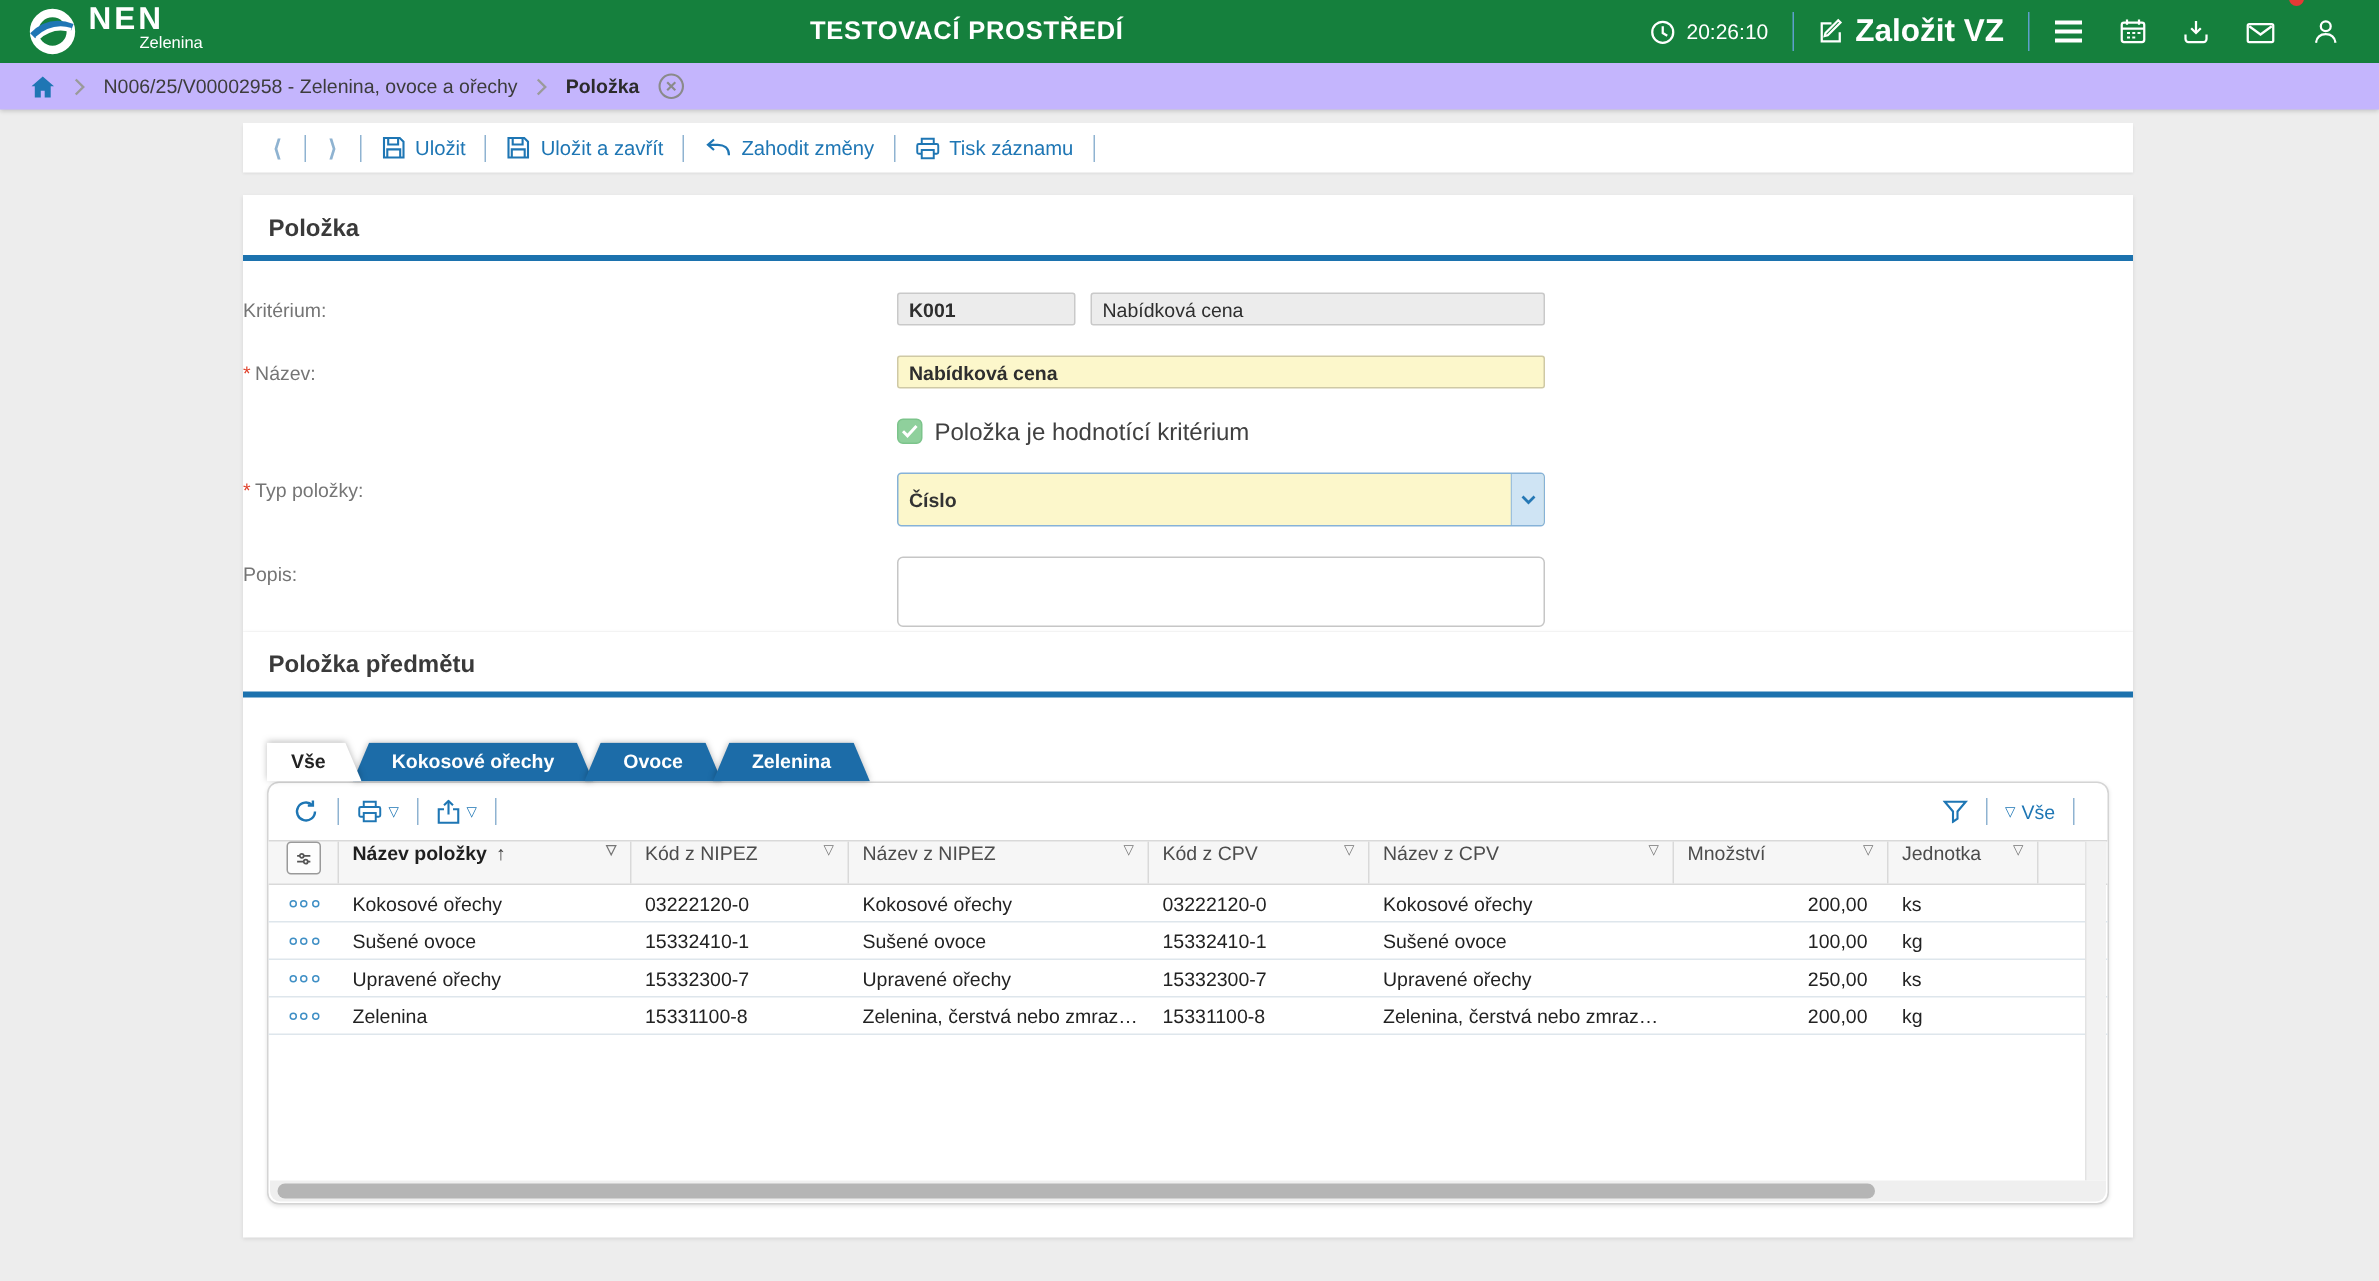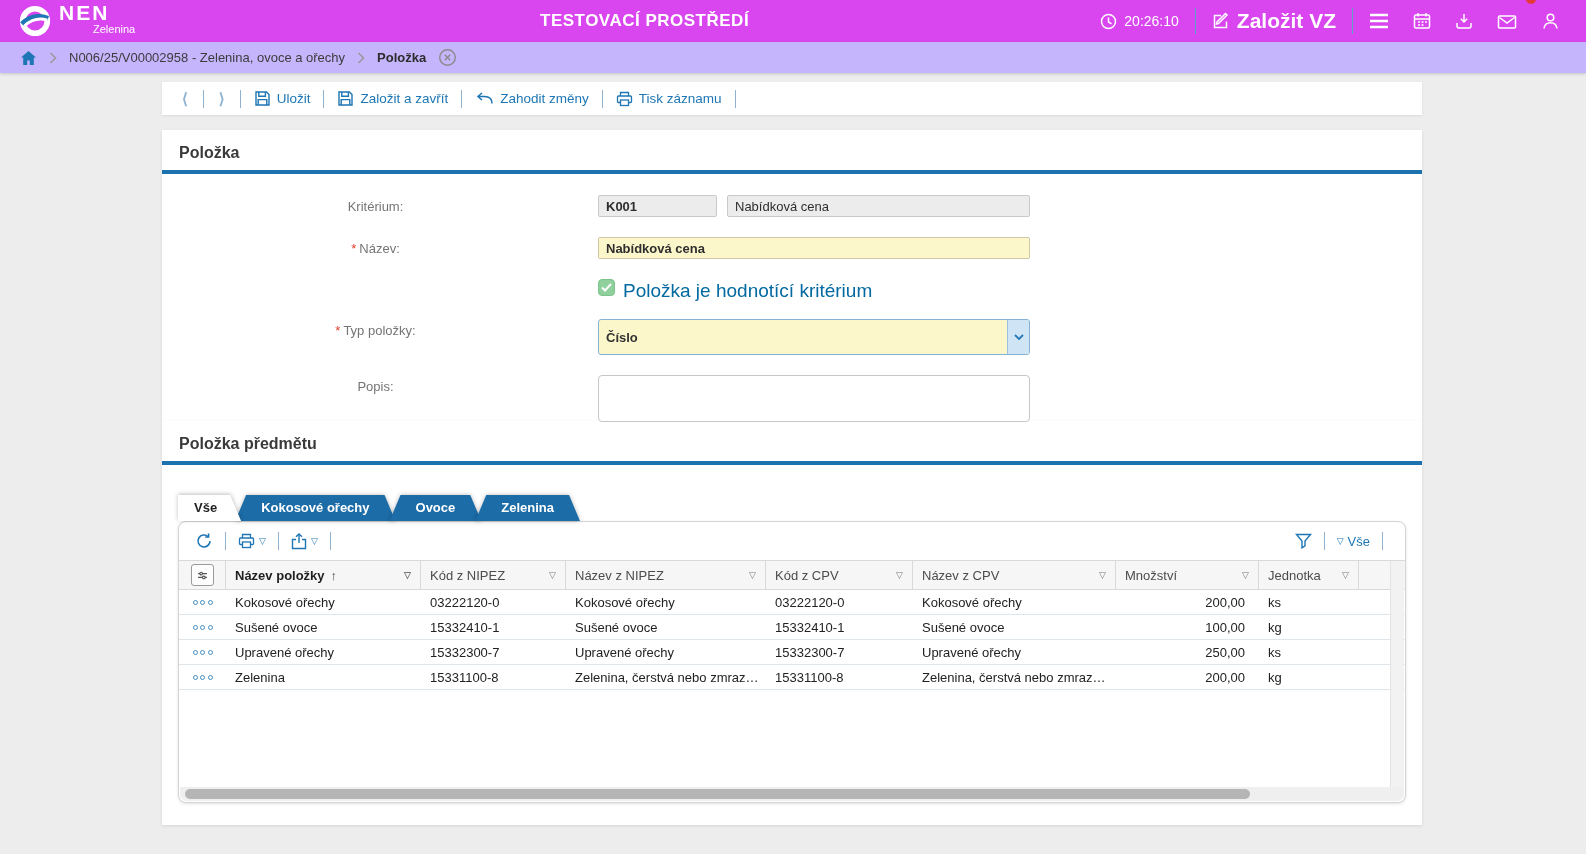--- a/index.html
+++ b/index.html
@@ -1,21 +1,21 @@
 <!DOCTYPE html>
 <html><head>
 <meta charset="utf-8">
 <style>
   * { margin:0; padding:0; box-sizing:border-box; }
   html,body { width:1586px; height:854px; overflow:hidden; }
   body { font-family:"Liberation Sans", sans-serif; background:#ededed; font-size:13px; color:#333; }
   svg.i { display:inline-block; vertical-align:middle; }
 
   
-  .topbar { height:42px; background:#d946ef; position:relative; display:flex; align-items:center; color:#fff; }
+  .topbar { height:42px; background:#15803d; position:relative; display:flex; align-items:center; color:#fff; }
   .logo { display:flex; align-items:center; padding-left:18px; gap:7px; }
   .logo-nen { font-size:21px; font-weight:bold; letter-spacing:2px; line-height:18px; }
   .logo-sub { display:block; font-size:11px; font-weight:normal; letter-spacing:0; margin:-2px 0 0 34px; }
   .env-title { position:absolute; left:540px; top:0; line-height:42px; font-size:17px; font-weight:bold; letter-spacing:.5px; }
   .topbar-right { margin-left:auto; display:flex; align-items:center; gap:0; padding-right:14px; }
   .tb-item { display:flex; align-items:center; gap:7px; padding:0 12px; height:42px; cursor:pointer; }
   .tb-time { font-size:14px; }
   .tb-vdiv { width:1px; height:26px; background:#5e9fcc; margin:0 4px; }
   .tb-create { font-size:21px; font-weight:bold; }
   .mail-wrap { position:relative; }
@@ -37,32 +37,32 @@
 
   .panel { background:#fff; box-shadow:0 1px 3px rgba(0,0,0,.10); }
   .panel1 { margin-top:15px; height:291px; }
   .panel2 { margin-top:0; height:404px; }
   .sect-title { padding:14px 0 0 17px; font-size:16px; font-weight:bold; color:#3a3a3a; }
   .sect-line { height:4px; background:#1c72ae; margin-top:8px; }
 
   
   .form { padding-top:21px; }
   .frow { display:flex; margin-bottom:20px; }
-  .flabel { width:436px; text-align:center; padding-right:9px; color:#757575; font-size:13px; padding-top:4px; white-space:nowrap; }
+  .flabel { width:436px; text-align:left; padding-right:9px; color:#757575; font-size:13px; padding-top:4px; white-space:nowrap; }
   .req::before { content:"*"; color:#e0402a; margin-right:3px; }
   .field { height:22px; border:1px solid #c9c9c9; background:#ececec; border-radius:2px; font-size:13px;
            padding:3px 7px; color:#2e2e2e; }
   .f-code { width:119px; margin-right:10px; font-weight:bold; }
   .f-name { width:303px; }
   .f-yellow { background:#fcf7cb; border-color:#cfc9a5; width:432px; font-weight:bold; }
   .chk-row { margin-bottom:17px; }
   .chk-row .flabel { visibility:hidden; }
   .checkbox { width:17px; height:17px; border-radius:4px; background:#8fd09c; border:1px solid #7cc48b;
               display:inline-flex; align-items:center; justify-content:center; cursor:pointer; }
-  .chk-label { margin-left:8px; color:#0369a1; font-size:19px; padding-top:1px; }
+  .chk-label { margin-left:8px; color:#404040; font-size:16px; padding-top:1px; }
   .select { width:432px; height:36px; border:1px solid #86b2d8; background:#fcf7cb; border-radius:3px;
             display:flex; align-items:center; font-weight:bold; padding-left:7px; cursor:pointer; position:relative; }
   .select-btn { position:absolute; right:0; top:0; bottom:0; width:22px; background:#cfe4f4; border-left:1px solid #9cc0de;
                 border-radius:0 2px 2px 0; display:flex; align-items:center; justify-content:center; color:#2578b5; }
   .textarea { width:432px; height:47px; border:1px solid #c6c6c6; border-radius:4px; background:#fff; }
 
   
   .tabs { display:flex; align-items:flex-end; margin:30px 0 0 16px; height:26px; position:relative; z-index:3; }
   .tab-outer { filter:drop-shadow(0 0 2px rgba(0,0,0,.28)); margin-right:-6px; }
   .tab { display:block; height:26px; line-height:26px; font-weight:bold; font-size:13px; color:#fff; background:#1c6ca8;
@@ -72,21 +72,21 @@
 
   
   .grid { margin:0 16px; height:282px; border:1px solid #d4d4d4; border-radius:8px; background:#fff; position:relative;
           box-shadow:0 1px 3px rgba(0,0,0,.12); }
   .grid-toolbar { height:38px; display:flex; align-items:center; padding:0 13px; color:#1e76b4; }
   .gt-btn { display:flex; align-items:center; gap:4px; cursor:pointer; padding:0 3px; }
   .gt-vdiv { width:1px; height:18px; background:#8fb3d1; margin:0 9px; }
   .tri { font-size:9px; color:#1e76b4; }
   .gt-right { margin-left:auto; display:flex; align-items:center; }
   .thead { display:flex; height:30px; background:#f6f6f6; border-top:1px solid #d9d9d9; border-bottom:1px solid #d9d9d9; }
-  .th { display:flex; align-items:center; padding:0 9px; color:#4c4c4c; font-size:13px; border-right:1px solid #d9d9d9; cursor:pointer; }
+  .th { display:flex; padding:0 9px; color:#4c4c4c; font-size:13px; border-right:1px solid #d9d9d9; cursor:pointer; }
   .th .tri { margin-left:auto; color:#777; padding-left:6px; }
   .th-sorted { font-weight:bold; color:#1f1f1f; }
   .sort-arrow { margin-left:6px; font-size:13px; color:#444; }
   .c0 { width:47px; justify-content:center; }
   .c1 { width:195px; } .c2 { width:145px; } .c3 { width:200px; } .c4 { width:147px; }
   .c5 { width:203px; } .c6 { width:143px; } .c7 { width:100px; } .cfill { flex:1; border-right:none; }
   .settings-box { width:23px; height:22px; border:1px solid #9a9a9a; border-radius:3px; display:flex; align-items:center; justify-content:center; color:#555; background:#fdfdfd; }
   .trow { display:flex; height:25px; align-items:center; border-bottom:1px solid #dee6ec; font-size:13px; color:#222; cursor:pointer; }
   .td { padding:0 9px; white-space:nowrap; overflow:hidden; display:flex; align-items:center; height:100%; }
   .td.num { justify-content:flex-end; padding-right:14px; }
@@ -198,21 +198,21 @@
       </svg>
       <span>Uložit</span>
     </span>
     <div class="ts-vdiv"></div>
     <span class="ts-btn">
       <svg class="i" width="17" height="17" viewBox="0 0 17 17" fill="none" stroke="#1e76b4" stroke-width="1.4">
         <path d="M2 2h10.5L15 4.5V15H2z"></path>
           <path d="M4.8 2v4.3h6.6V2"></path>
           <path d="M4.2 15v-5.4h8.6V15"></path>
       </svg>
-      <span>Založit a zavřít</span>
+      <span>Uložit a zavřít</span>
     </span>
     <div class="ts-vdiv"></div>
     <span class="ts-btn">
       <svg class="i" width="19" height="15" viewBox="0 0 19 15" fill="none" stroke="#1e76b4" stroke-width="1.5">
         <path d="M17 12.5c0-5-3.5-7-7.5-7H3.5"></path>
           <path d="M7 2L3 5.5 7 9"></path>
       </svg>
       <span>Zahodit změny</span>
     </span>
     <div class="ts-vdiv"></div>

